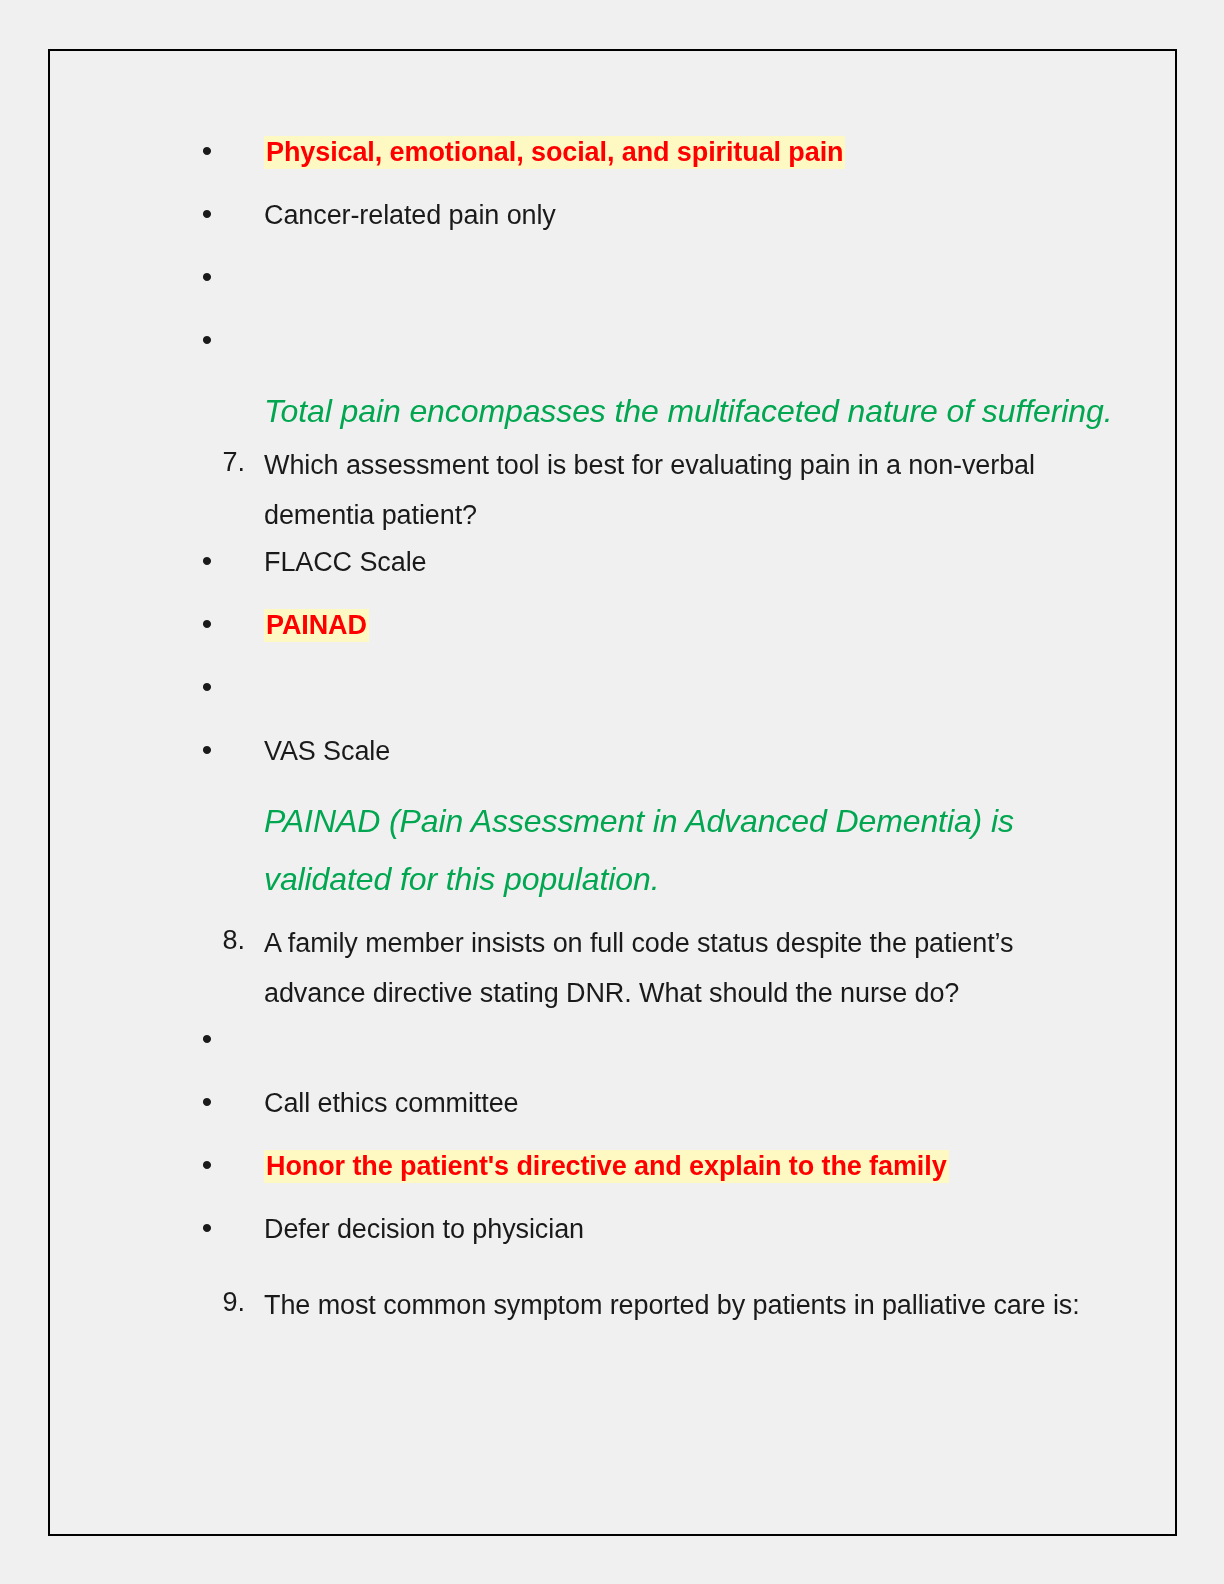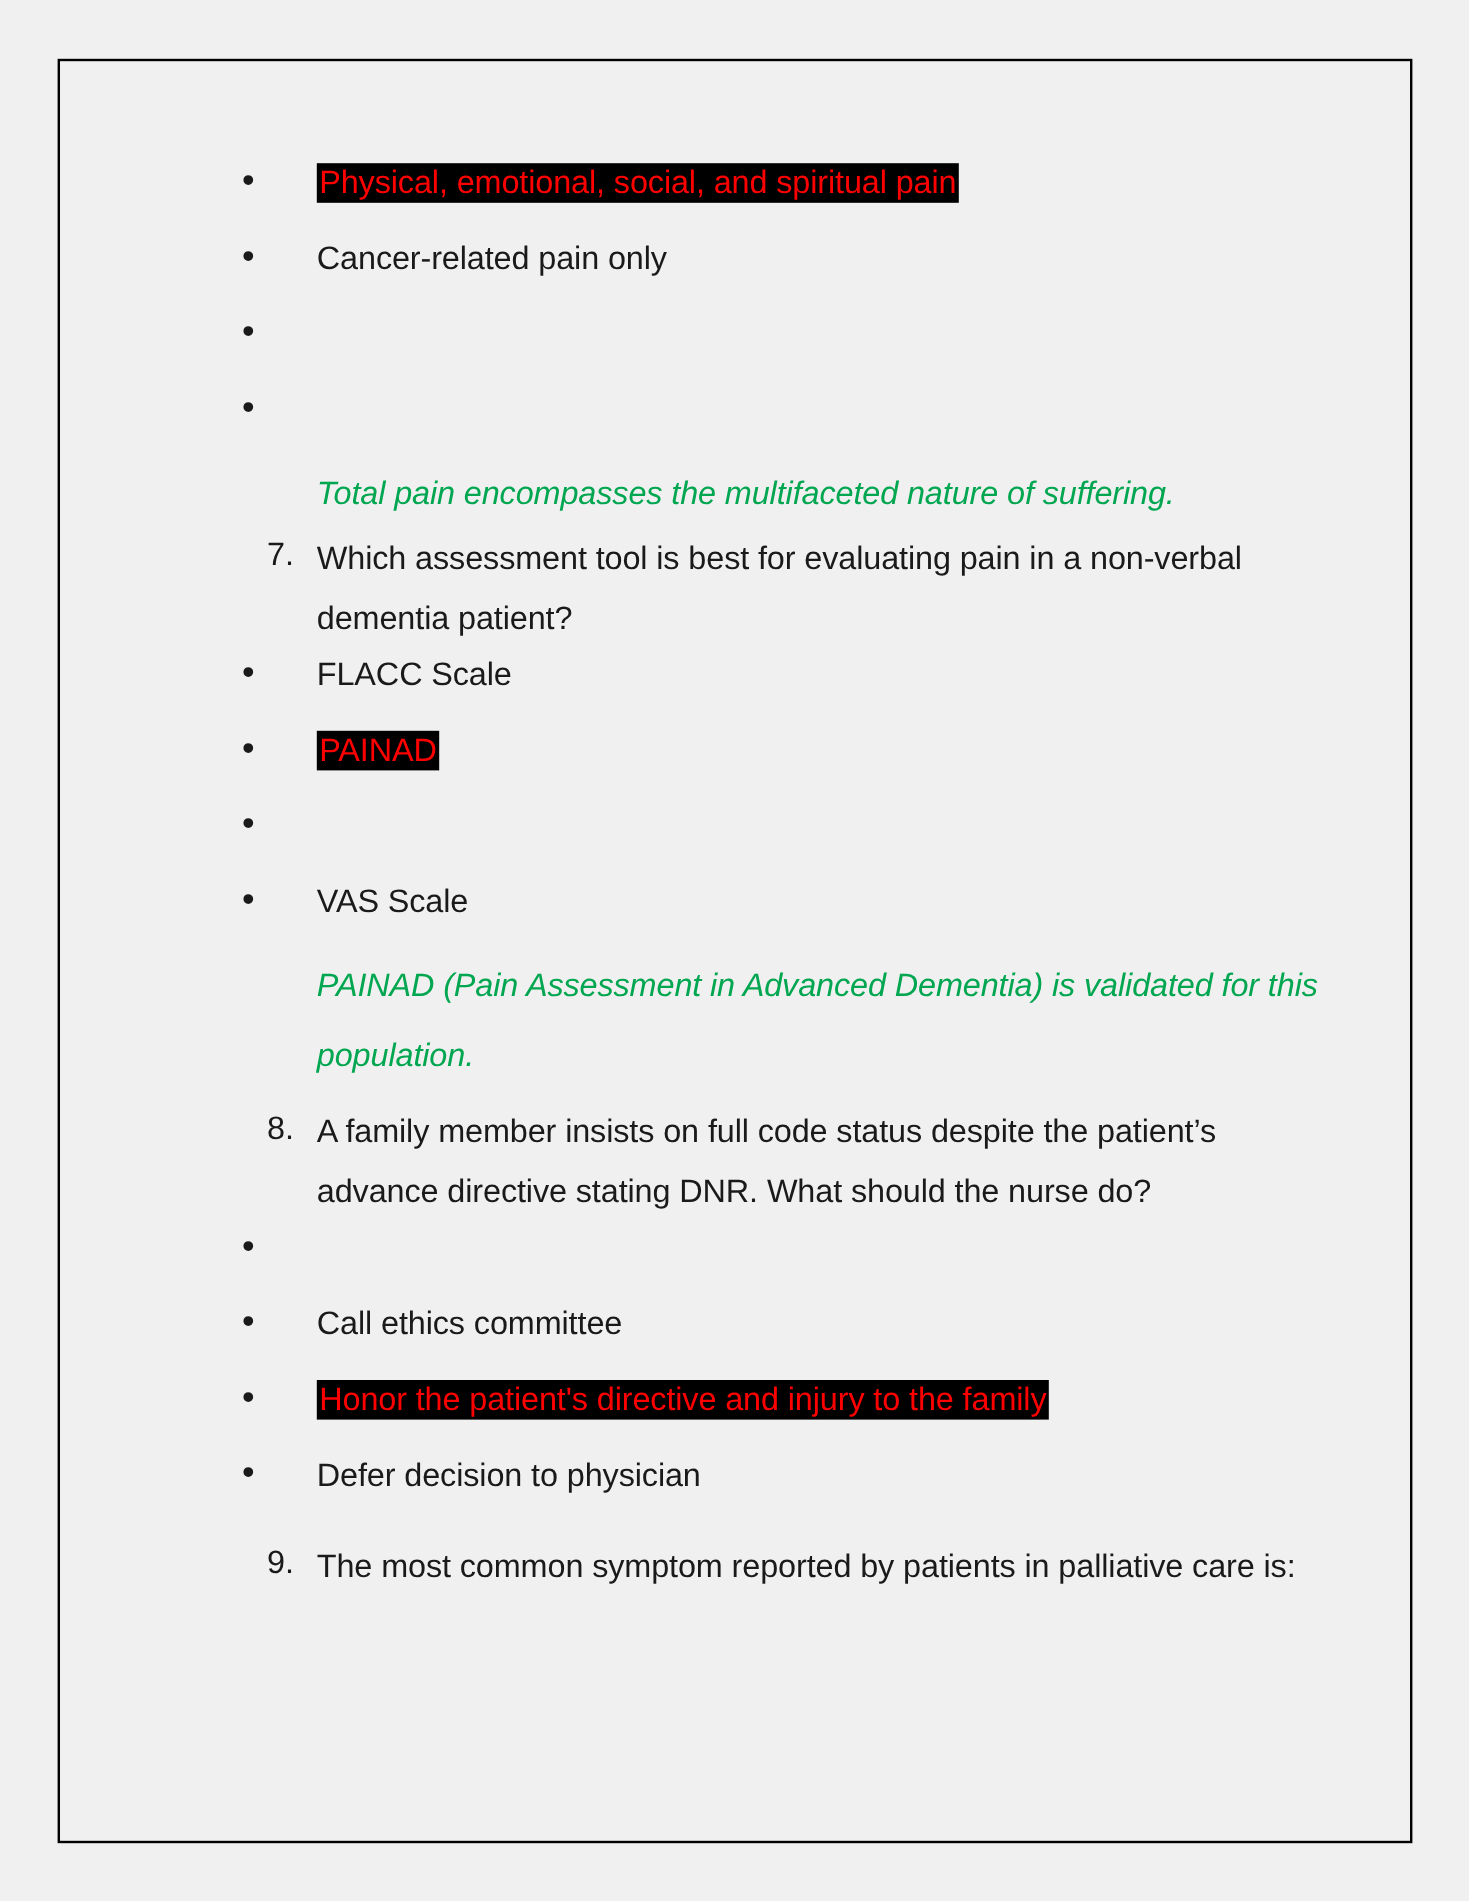--- a/index.html
+++ b/index.html
@@ -82,38 +82,38 @@
   
   .row-bullet { min-height: 63px; }
   .row-bullet .item-text { line-height: 44px; }
 
   
   .row-number { min-height: 63px; }
   .row-number .item-text { line-height: 50px; }
 
   
   .highlight {
-    background: #000000;
+    background: #fef9c3;
     color: #ff0000;
-    font-weight: normal;
+    font-weight: bold;
     padding: 1px 2px 2px 2px;
     box-decoration-break: clone;
     text-align: right;
     -webkit-box-decoration-break: clone;
   }
 
   
   .row-explanation {
     position: relative;
     padding-left: 97px;
     padding-right: 10px;
     min-height: 50px;
   }
   .explanation-text {
-    font-size: 27px;
+    font-size: 32px;
     line-height: 58px;
     font-style: italic;
     color: #00a650;
     font-family: "Liberation Sans", sans-serif;
     display: block;
     letter-spacing: -0.1px;
   }
 
   .spacer-sm { height: 10px; }
 </style>
@@ -186,21 +186,21 @@
         <span class="marker bullet">•</span>
       </div>
 
       <div class="item row-bullet">
         <span class="marker bullet">•</span>
         <span class="item-text">Call ethics committee</span>
       </div>
 
       <div class="item row-bullet">
         <span class="marker bullet">•</span>
-        <span class="item-text"><span class="highlight">Honor the patient's directive and injury to the family</span></span>
+        <span class="item-text"><span class="highlight">Honor the patient's directive and explain to the family</span></span>
       </div>
 
       <div class="item row-bullet">
         <span class="marker bullet">•</span>
         <span class="item-text">Defer decision to physician</span>
       </div>
 
 
       <div class="spacer-sm"></div>
 

